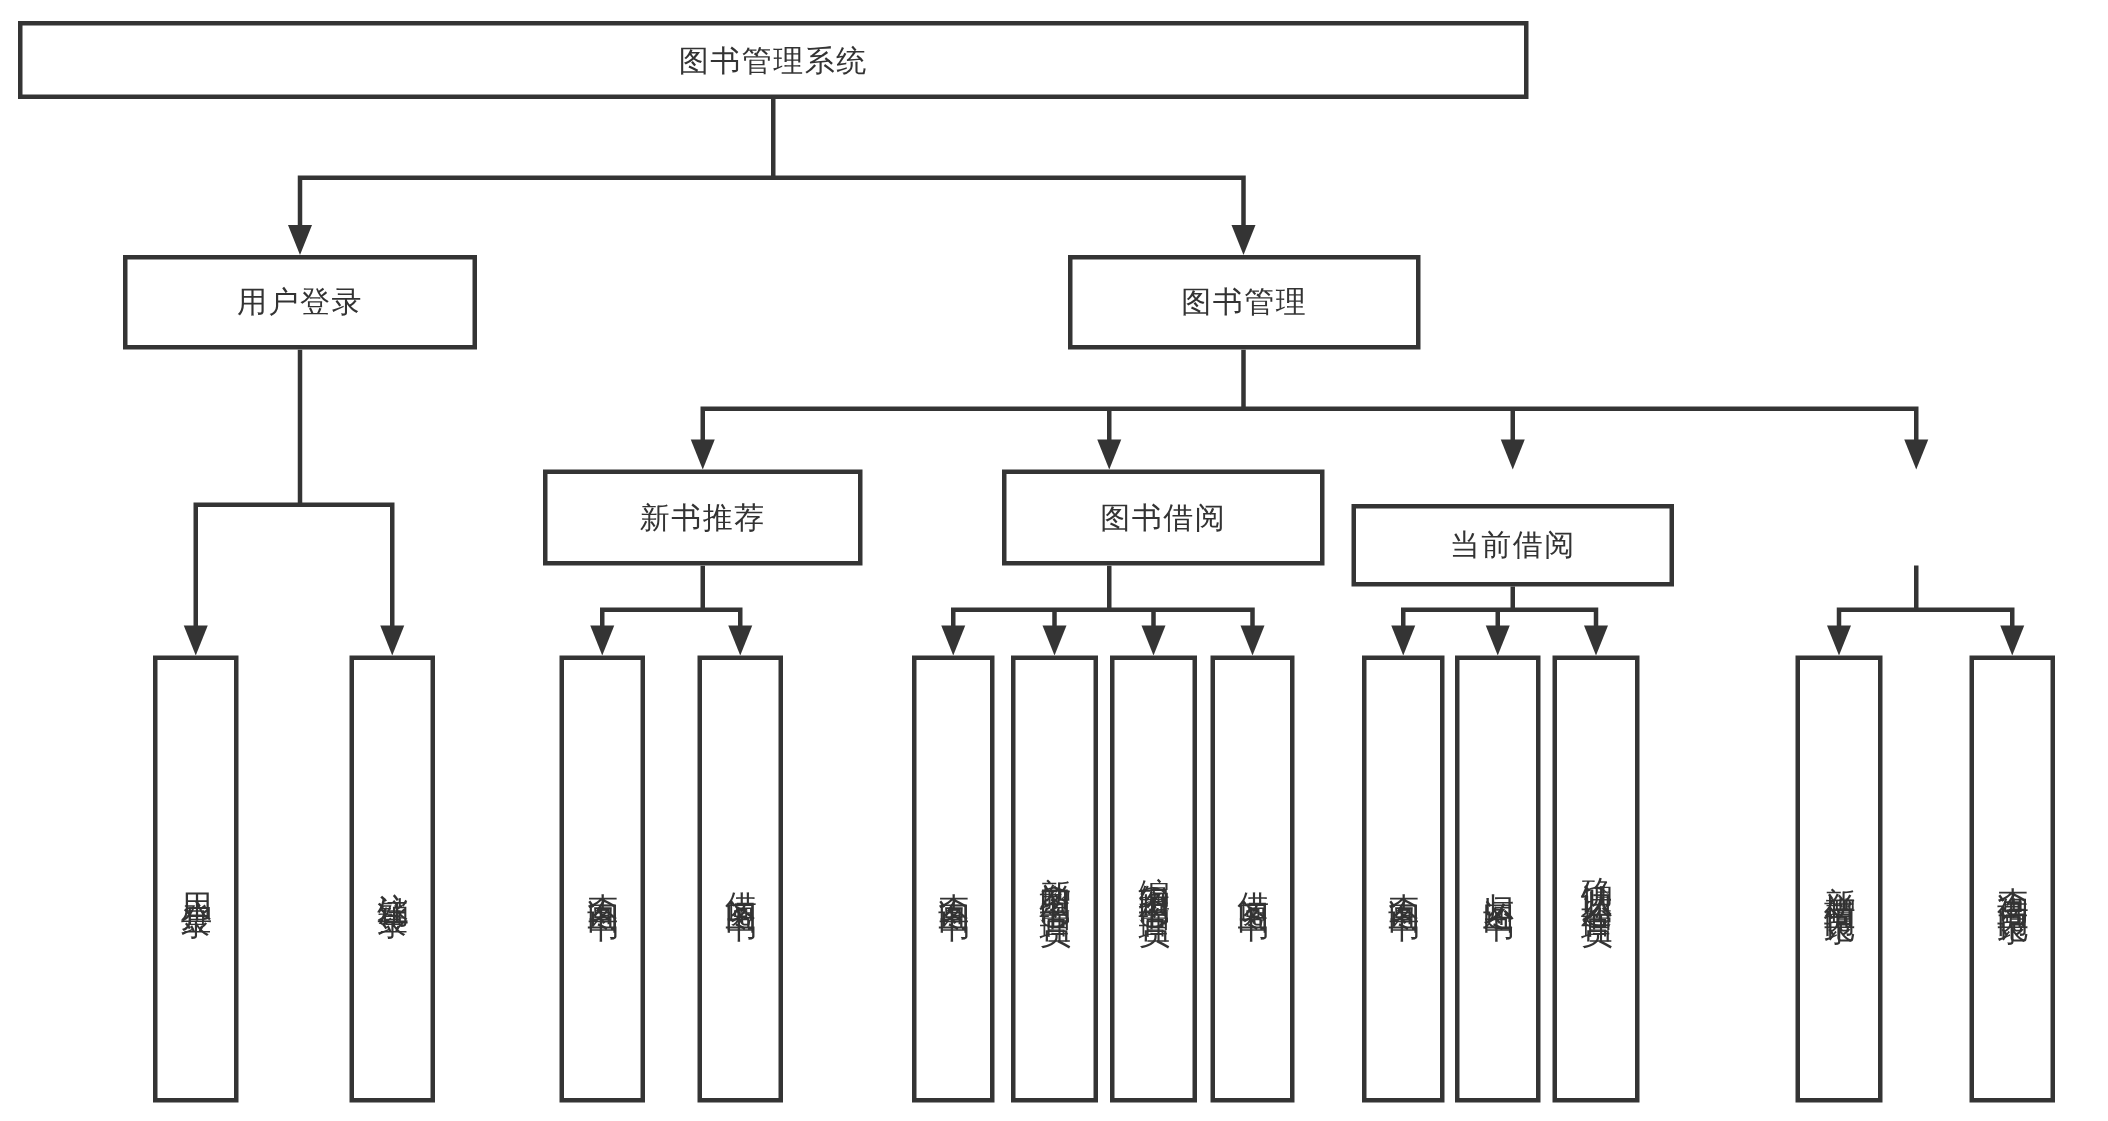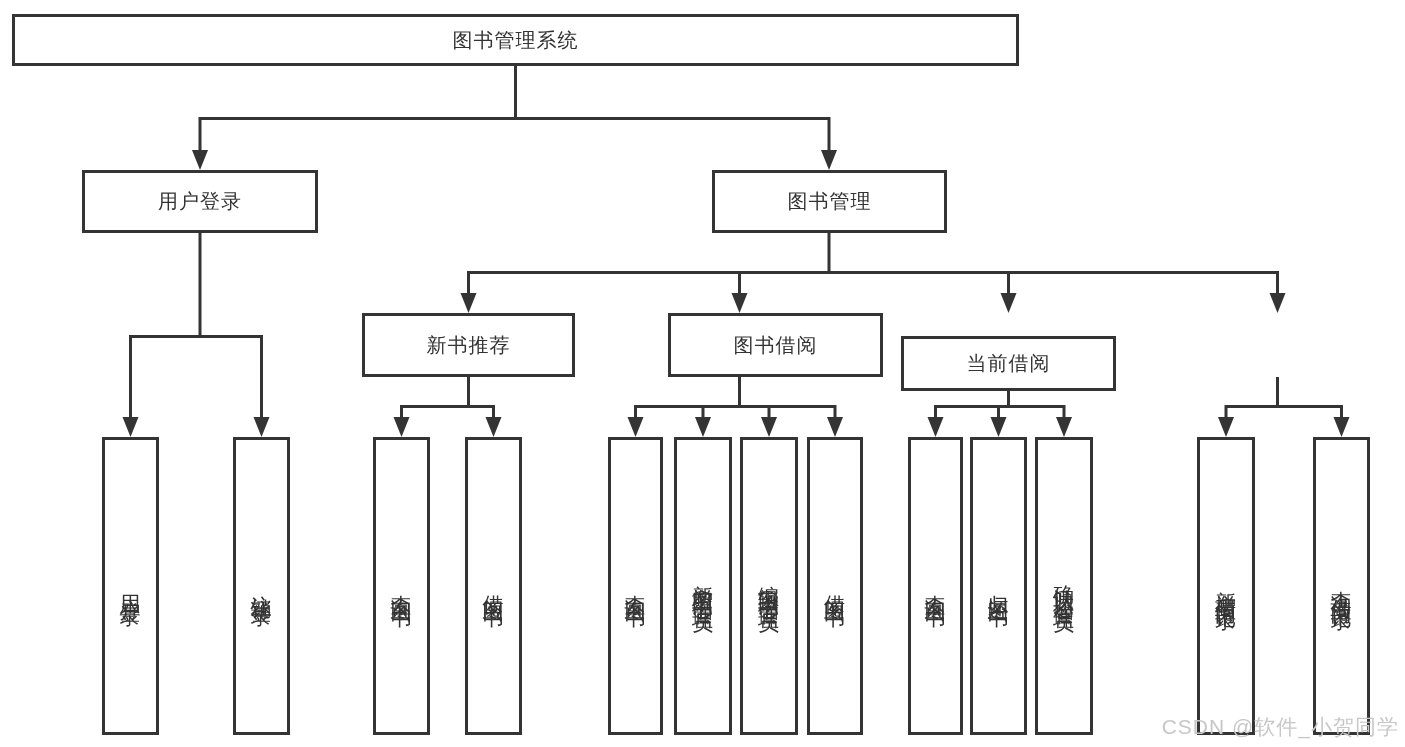--- a/index.html
+++ b/index.html
@@ -148,15 +148,14 @@
     <span class="vtext">确认归还（管理员）</span>
   </div>
 
   <div class="box leaf" style="left:1197px;top:437px;width:58px;height:298px;">
     <span class="vtext">新增借阅记录</span>
   </div>
   <div class="box leaf" style="left:1313px;top:437px;width:57px;height:298px;">
     <span class="vtext">查询借阅记录</span>
   </div>
 
-  <div class="watermark">CSDN @软件_小贺同学</div>
 
 </div>
 
 </body></html>

